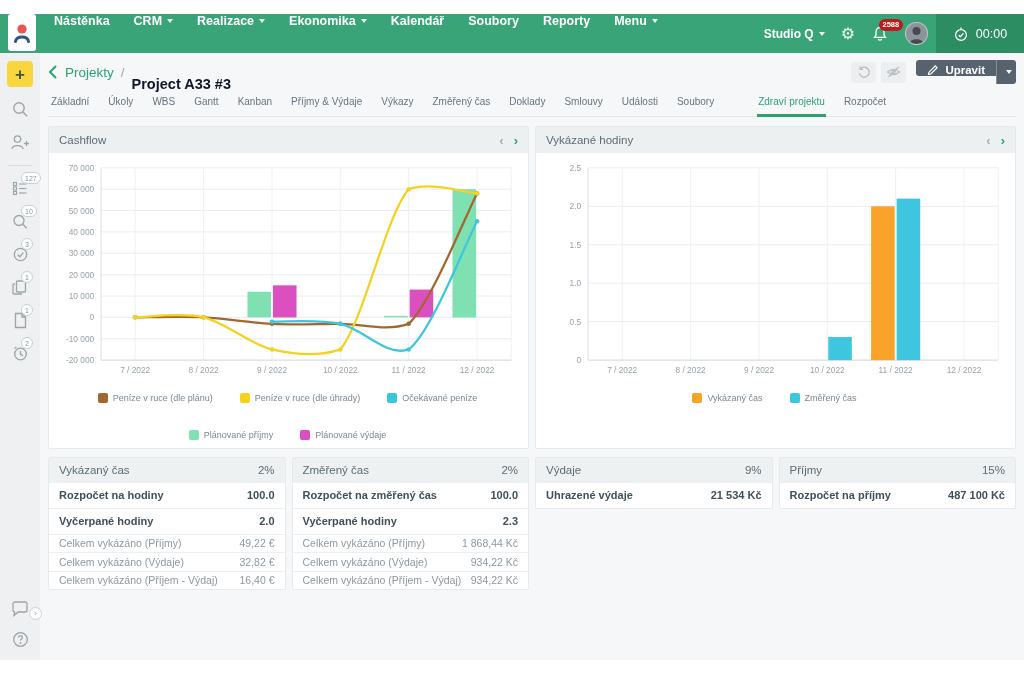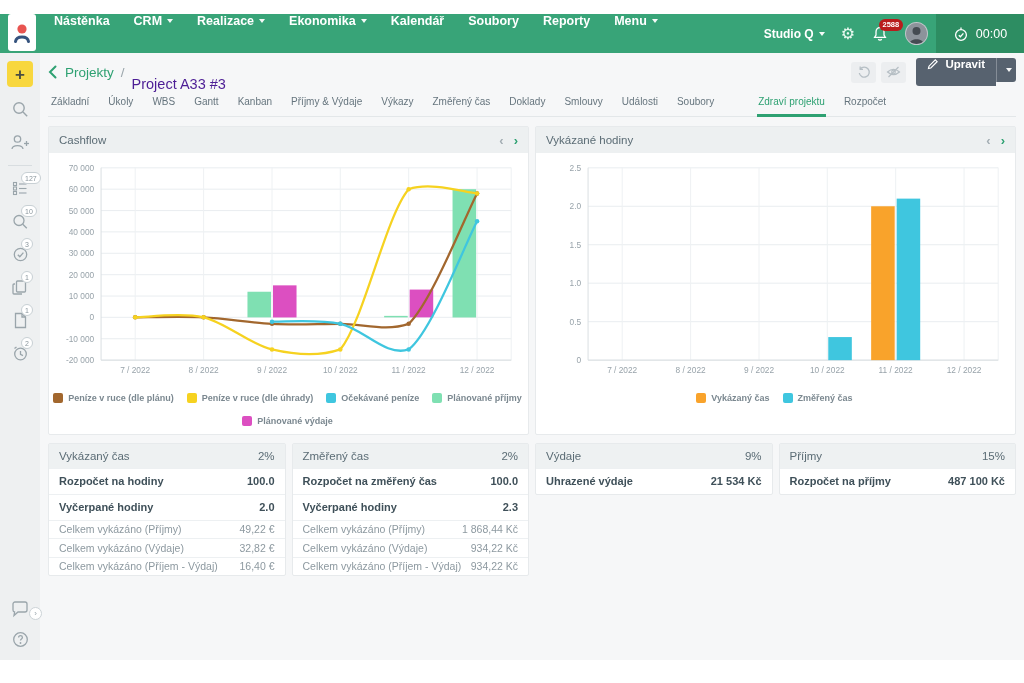--- a/index.html
+++ b/index.html
@@ -32,44 +32,44 @@
   .rail-badge { position:absolute; top:-5px; left:12px; background:#fff; border:1px solid #c8d0d4; color:#8a969d; font-size:7px; line-height:1; padding:1.5px 3px; border-radius:7px; white-space:nowrap; }
   .rail-bottom { margin-top:auto; margin-bottom:10px; display:flex; flex-direction:column; align-items:center; }
   .rail-bottom .rail-item { margin-top:8px; }
   .expand-toggle { position:absolute; left:29px; bottom:40px; width:13px; height:13px; background:#fff; border:1px solid #ccd3d7; border-radius:50%; color:#9aa5ab; font-size:8px; line-height:11px; text-align:center; cursor:pointer; z-index:3; }
 
   
   .bc-row { height:38px; display:flex; align-items:center; }
   .bc-back { cursor:pointer; display:flex; align-items:center; margin-right:8px; }
   .bc-link { color:#2ea172; font-size:13.5px; text-decoration:none; cursor:pointer; }
   .bc-sep { color:#9aa5ab; font-size:13.5px; margin:0 7px; }
-  .bc-title { color:#4c1d95; font-size:14.5px; font-weight:400;margin-top:24px; }
+  .bc-title { color:#0f172a; font-size:14.5px; font-weight:700;margin-top:24px; }
   .bc-actions { margin-left:auto; display:flex; align-items:center; gap:5px; }
   .mini-btn { width:25px; height:21px; background:#eceef0; border-radius:3px; display:flex; align-items:center; justify-content:center; cursor:pointer; }
   .edit-group { display:flex; margin-left:5px; }
-  .edit-btn { background:#57626f; color:#fff; font-size:11.5px; font-weight:700; height:28px; padding:0 11px; border-radius:3px 0 0 3px; display:flex; align-items:flex-start; gap:6px; cursor:pointer; }
+  .edit-btn { background:#57626f; color:#fff; font-size:11.5px; font-weight:700; height:16px; padding:0 11px; border-radius:3px 0 0 3px; display:flex; align-items:flex-end; gap:6px; cursor:pointer; }
   .edit-caret-btn { background:#57626f; border-left:1px solid rgba(255,255,255,.28); width:20px; height:24px; border-radius:0 3px 3px 0; display:flex; align-items:center; justify-content:center; cursor:pointer; }
 
   
   .tabs { display:flex; gap:17px; border-bottom:1px solid #e3e7e9; padding-left:2px; }
   .tab { font-size:10px; color:#66757e; padding:5px 1px 7px; cursor:pointer; white-space:nowrap; border-bottom:3px solid transparent; margin-bottom:-1px; }
   .tab.active { color:#2ea172; border-bottom-color:#2ea172;margin-left:25px; }
 
   
   .charts-row { display:flex; gap:6px; margin-top:9px; }
   .panel { flex:1; background:#fff; border:1px solid #e7eaec; border-radius:2px; }
   .panel-head { height:26px; background:#edf0f1; display:flex; align-items:center; padding:0 10px; }
   .panel-title { font-size:11.5px; color:#5b6c75; }
   .panel-arrows { margin-left:auto; display:flex; gap:10px; font-size:13px; font-weight:700; }
   .arrow-prev { color:#a3adb3; cursor:pointer; }
   .arrow-next { color:#2ea172; cursor:pointer; }
   .chart-wrap { padding:5px 5px 0 3px; }
   .chart-svg { width:100%; display:block; }
   svg.chart-svg text { font-family:"Liberation Sans",sans-serif; font-size:8.5px; fill:#98a3aa; }
-  .chart-legend { display:flex; justify-content:center; gap:13px; padding:3px 0 8px; font-size:9px; color:#7b8890; flex-wrap:wrap;font-weight:bold; }
+  .chart-legend { display:flex; justify-content:center; gap:27px; padding:3px 0 8px; font-size:9px; color:#7b8890; flex-wrap:wrap; }
   .legend-item { display:flex; align-items:center; cursor:pointer; }
   .legend-item i { display:inline-block; width:10px; height:10px; border-radius:2px; margin-right:5px; }
 
   
   .cards-row { display:flex; gap:6px; margin-top:8px; align-items:flex-start; }
   .stat-card { flex:1; background:#fff; border:1px solid #e7eaec; border-radius:2px; }
   .card-head { height:24px; background:#eef1f2; display:flex; align-items:center; padding:0 10px; font-size:11.5px; color:#5b6c75; }
   .card-pct { margin-left:auto; }
   .card-row { display:flex; align-items:center; padding:0 10px; border-top:1px solid #edf0f2; }
   .card-row.strong { height:26px; font-size:11px; font-weight:700; color:#3f5059; }

